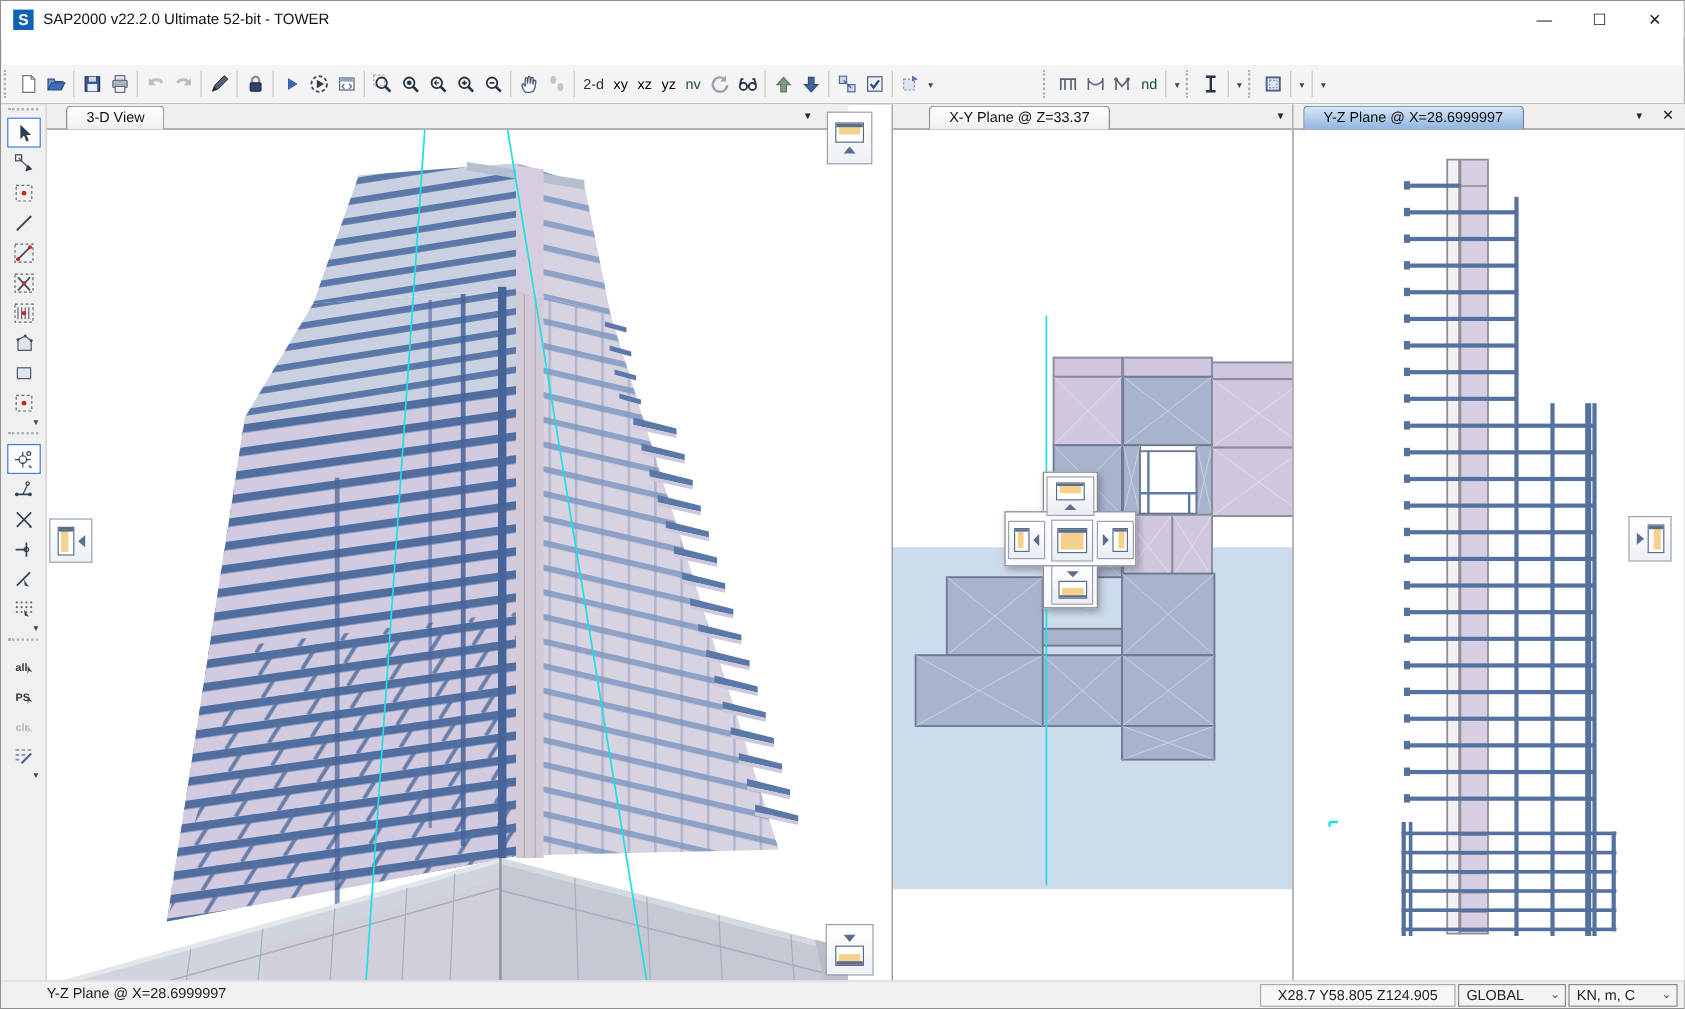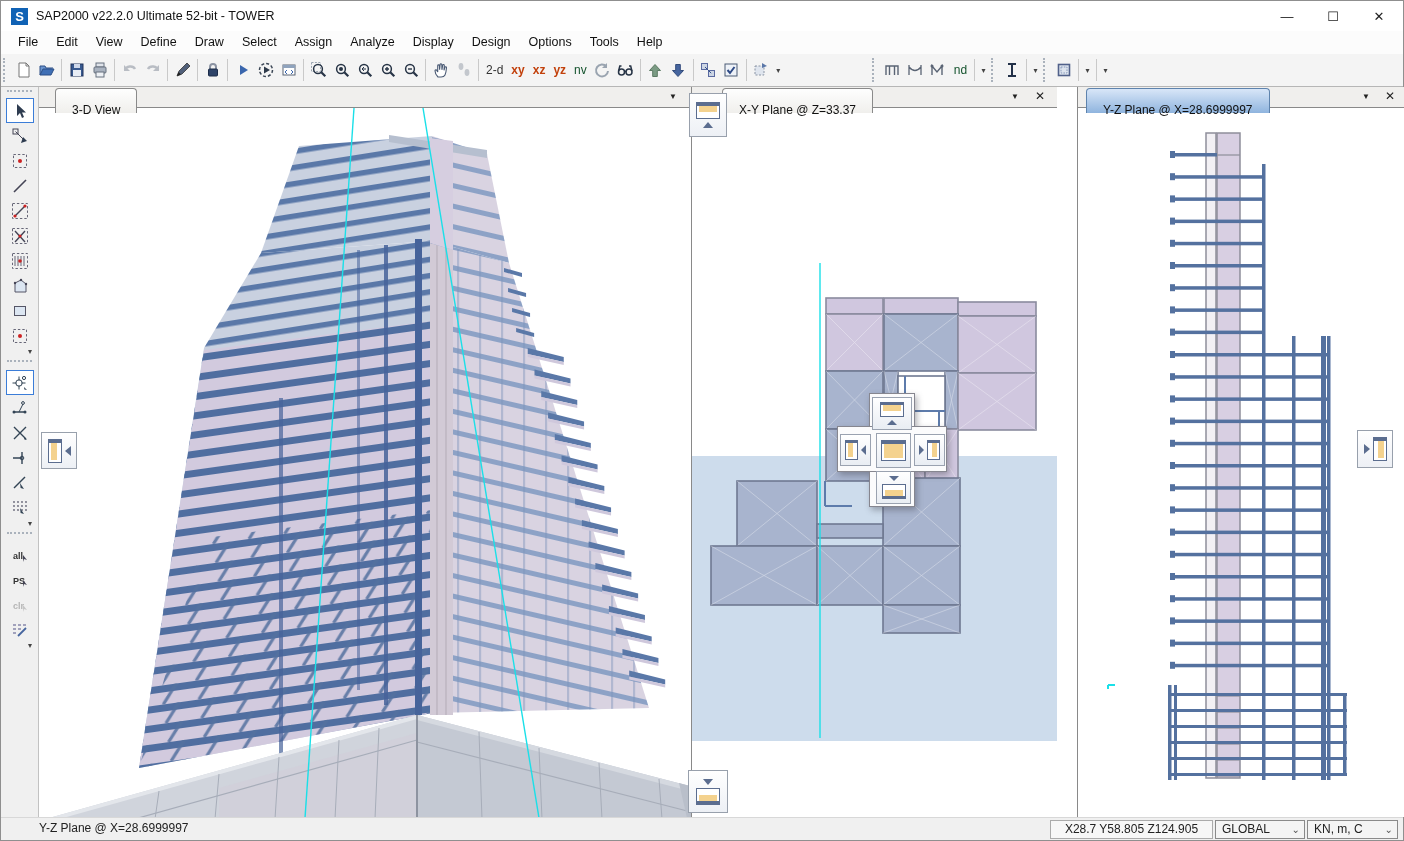--- a/index.html
+++ b/index.html
@@ -8,32 +8,32 @@
 #title{margin-left:8px;font-size:12.5px;color:#111}
 #winbtns{position:absolute;right:1px;top:1px;height:29px;display:flex}
 .wbtn{width:46px;height:29px;text-align:center;line-height:29px;font-size:13px;color:#222}
 #menubar{position:absolute;left:0;top:30px;right:0;height:23px;background:#fcfcfc;display:flex;align-items:center;padding-left:8px}
 .mitem{padding:0 9px;font-size:12.5px;color:#111;line-height:23px}
 #toolbar{position:absolute;left:0;top:53px;right:0;height:33px;background:#f4f4f4;border-bottom:1px solid #b6b6b6;display:flex;align-items:center}
 .grip{width:7px;height:24px;border-left:2px dotted #aab2bc;margin:0 2px}
 .tsep{width:1px;height:22px;background:#c9c9c9;margin:0 3px}
 .tbtn{width:23px;height:24px;display:flex;align-items:center;justify-content:center;flex:none}
 .ttxt{font-size:12px;color:#333;padding:0 4px;flex:none}
-.bold{font-weight:bold;color:#c2410c}
+.bold{font-weight:normal;color:#000000}
 .gray{color:#14532d}
 .darr{font-size:8px;color:#444;width:11px;text-align:center;flex:none}
 #lbar{position:absolute;left:0;top:86px;width:38px;bottom:23px;background:#f0f0f0;border-right:1px solid #c2c2c2}
 #lbar .lgrip{height:6px;border-top:2px dotted #aab2bc;margin:3px 6px 2px}
 .lbtn{width:28px;height:25px;margin:0 auto;display:flex;align-items:center;justify-content:center;border:1px solid transparent}
 .lbtn.sel{border:1px solid #3b7dd8;background:#fff}
 .lsep{height:7px;border-top:2px dotted #aab2bc;margin:3px 6px}
 .ldarr{text-align:right;font-size:8px;color:#444;padding-right:6px;height:9px;line-height:8px}
 .panel{position:absolute;top:86px;bottom:23px;background:#fff}
 .tabbar{position:absolute;left:0;right:0;top:0;height:21px;background:#f0efed;border-bottom:1px solid #898989}
-.tab{position:absolute;top:1px;height:20px;background:linear-gradient(#fefefe,#f0efec);border:1px solid #8a8a8a;border-bottom:none;border-radius:4px 4px 0 0;padding:12px 16px;font-size:12px;line-height:19px;color:#111}
+.tab{position:absolute;top:1px;height:20px;background:linear-gradient(#fefefe,#f0efec);border:1px solid #8a8a8a;border-bottom:none;border-radius:4px 4px 0 0;padding:0 16px;font-size:12px;line-height:19px;color:#111}
 .tab.active{background:linear-gradient(#d8e6f8,#8fb4de);border-color:#5e83ad}
 .tabarr{position:absolute;top:5px;font-size:8px;color:#222}
 .tabx{position:absolute;top:2px;font-size:12px;color:#222}
 .pcontent{position:absolute;left:0;right:0;top:21px;bottom:0;overflow:hidden}
 #status{position:absolute;left:0;bottom:0;right:0;height:23px;background:#f0f0f0;border-top:1px solid #d8d8d8;font-size:12px;color:#222}
 #statusleft{position:absolute;left:38px;top:3px}
 #coordbox{position:absolute;right:190px;width:163px;top:2px;height:19px;border:1px solid #ababab;background:#f7f7f7;text-align:center;line-height:17px}
 .combo{position:absolute;top:2px;height:19px;border:1px solid #8a8a8a;background:#f4f4f4;line-height:17px;padding-left:6px}
 .combo .chev{position:absolute;right:4px;top:0;color:#555;font-size:10px}
 .paddle{position:absolute;background:linear-gradient(#ffffff,#edf0f5);border:1px solid #98a0ac;display:flex;align-items:center;justify-content:center;z-index:30}
@@ -56,35 +56,20 @@
 <div id="titlebar">
   <div id="logo">S</div>
   <div id="title">SAP2000 v22.2.0 Ultimate 52-bit - TOWER</div>
   <div id="winbtns">
     <div class="wbtn">—</div>
     <div class="wbtn">☐</div>
     <div class="wbtn">✕</div>
   </div>
 </div>
 
-<div id="menubar">
-      <div class="mitem">File</div>
-      <div class="mitem">Edit</div>
-      <div class="mitem">View</div>
-      <div class="mitem">Define</div>
-      <div class="mitem">Draw</div>
-      <div class="mitem">Select</div>
-      <div class="mitem">Assign</div>
-      <div class="mitem">Analyze</div>
-      <div class="mitem">Display</div>
-      <div class="mitem">Design</div>
-      <div class="mitem">Options</div>
-      <div class="mitem">Tools</div>
-      <div class="mitem">Help</div>
-    </div>
 <div id="toolbar">
       <div class="grip"></div>
       <div class="tbtn">
         <svg width="18" height="18" viewBox="0 0 18 18">
           <path d="M4 2h7l3 3v11H4z" fill="#fff" stroke="#767676"></path>
           <path d="M11 2v3h3" fill="none" stroke="#767676"></path>
         </svg>
       </div>
       <div class="tbtn">
         <svg width="18" height="18" viewBox="0 0 18 18">
@@ -560,21 +545,21 @@
               <line x1="620" y1="671" x2="623" y2="711" stroke="#a7adb9" stroke-width="1"></line>
               <polygon points="640,675 666,682 668,690 668,710 648,710" fill="#b9bfca"></polygon>
             </g>
         <line x1="315" y1="0" x2="266" y2="710" stroke="#1ae0e8" stroke-width="1.4"></line>
         <line x1="384" y1="0" x2="500" y2="710" stroke="#1ae0e8" stroke-width="1.4"></line>
       </g>
     </svg>
   </div>
 </div>
 
-<div class="panel" style="left:690px;width:366px;border-left:1px solid #898989">
+<div class="panel" style="left:742px;width:366px;border-left:1px solid #898989">
   <div class="tabbar">
     <div class="tab" style="left:30px">X-Y Plane @ Z=33.37</div>
     <div class="tabarr" style="right:38px">▼</div>
     <div class="tabx" style="right:12px">✕</div>
   </div>
   <div class="pcontent">
     <svg id="svgplan" width="366" height="711" viewBox="0 0 366 711">
           <rect x="0" y="348" width="366" height="285" fill="#cddcec"></rect>
           <rect x="134" y="190" width="57" height="16" fill="#d0c7df" stroke="#8a8b9e" stroke-width="1.6"></rect>
           <rect x="192" y="190" width="74" height="16" fill="#d0c7df" stroke="#8a8b9e" stroke-width="1.6"></rect>

